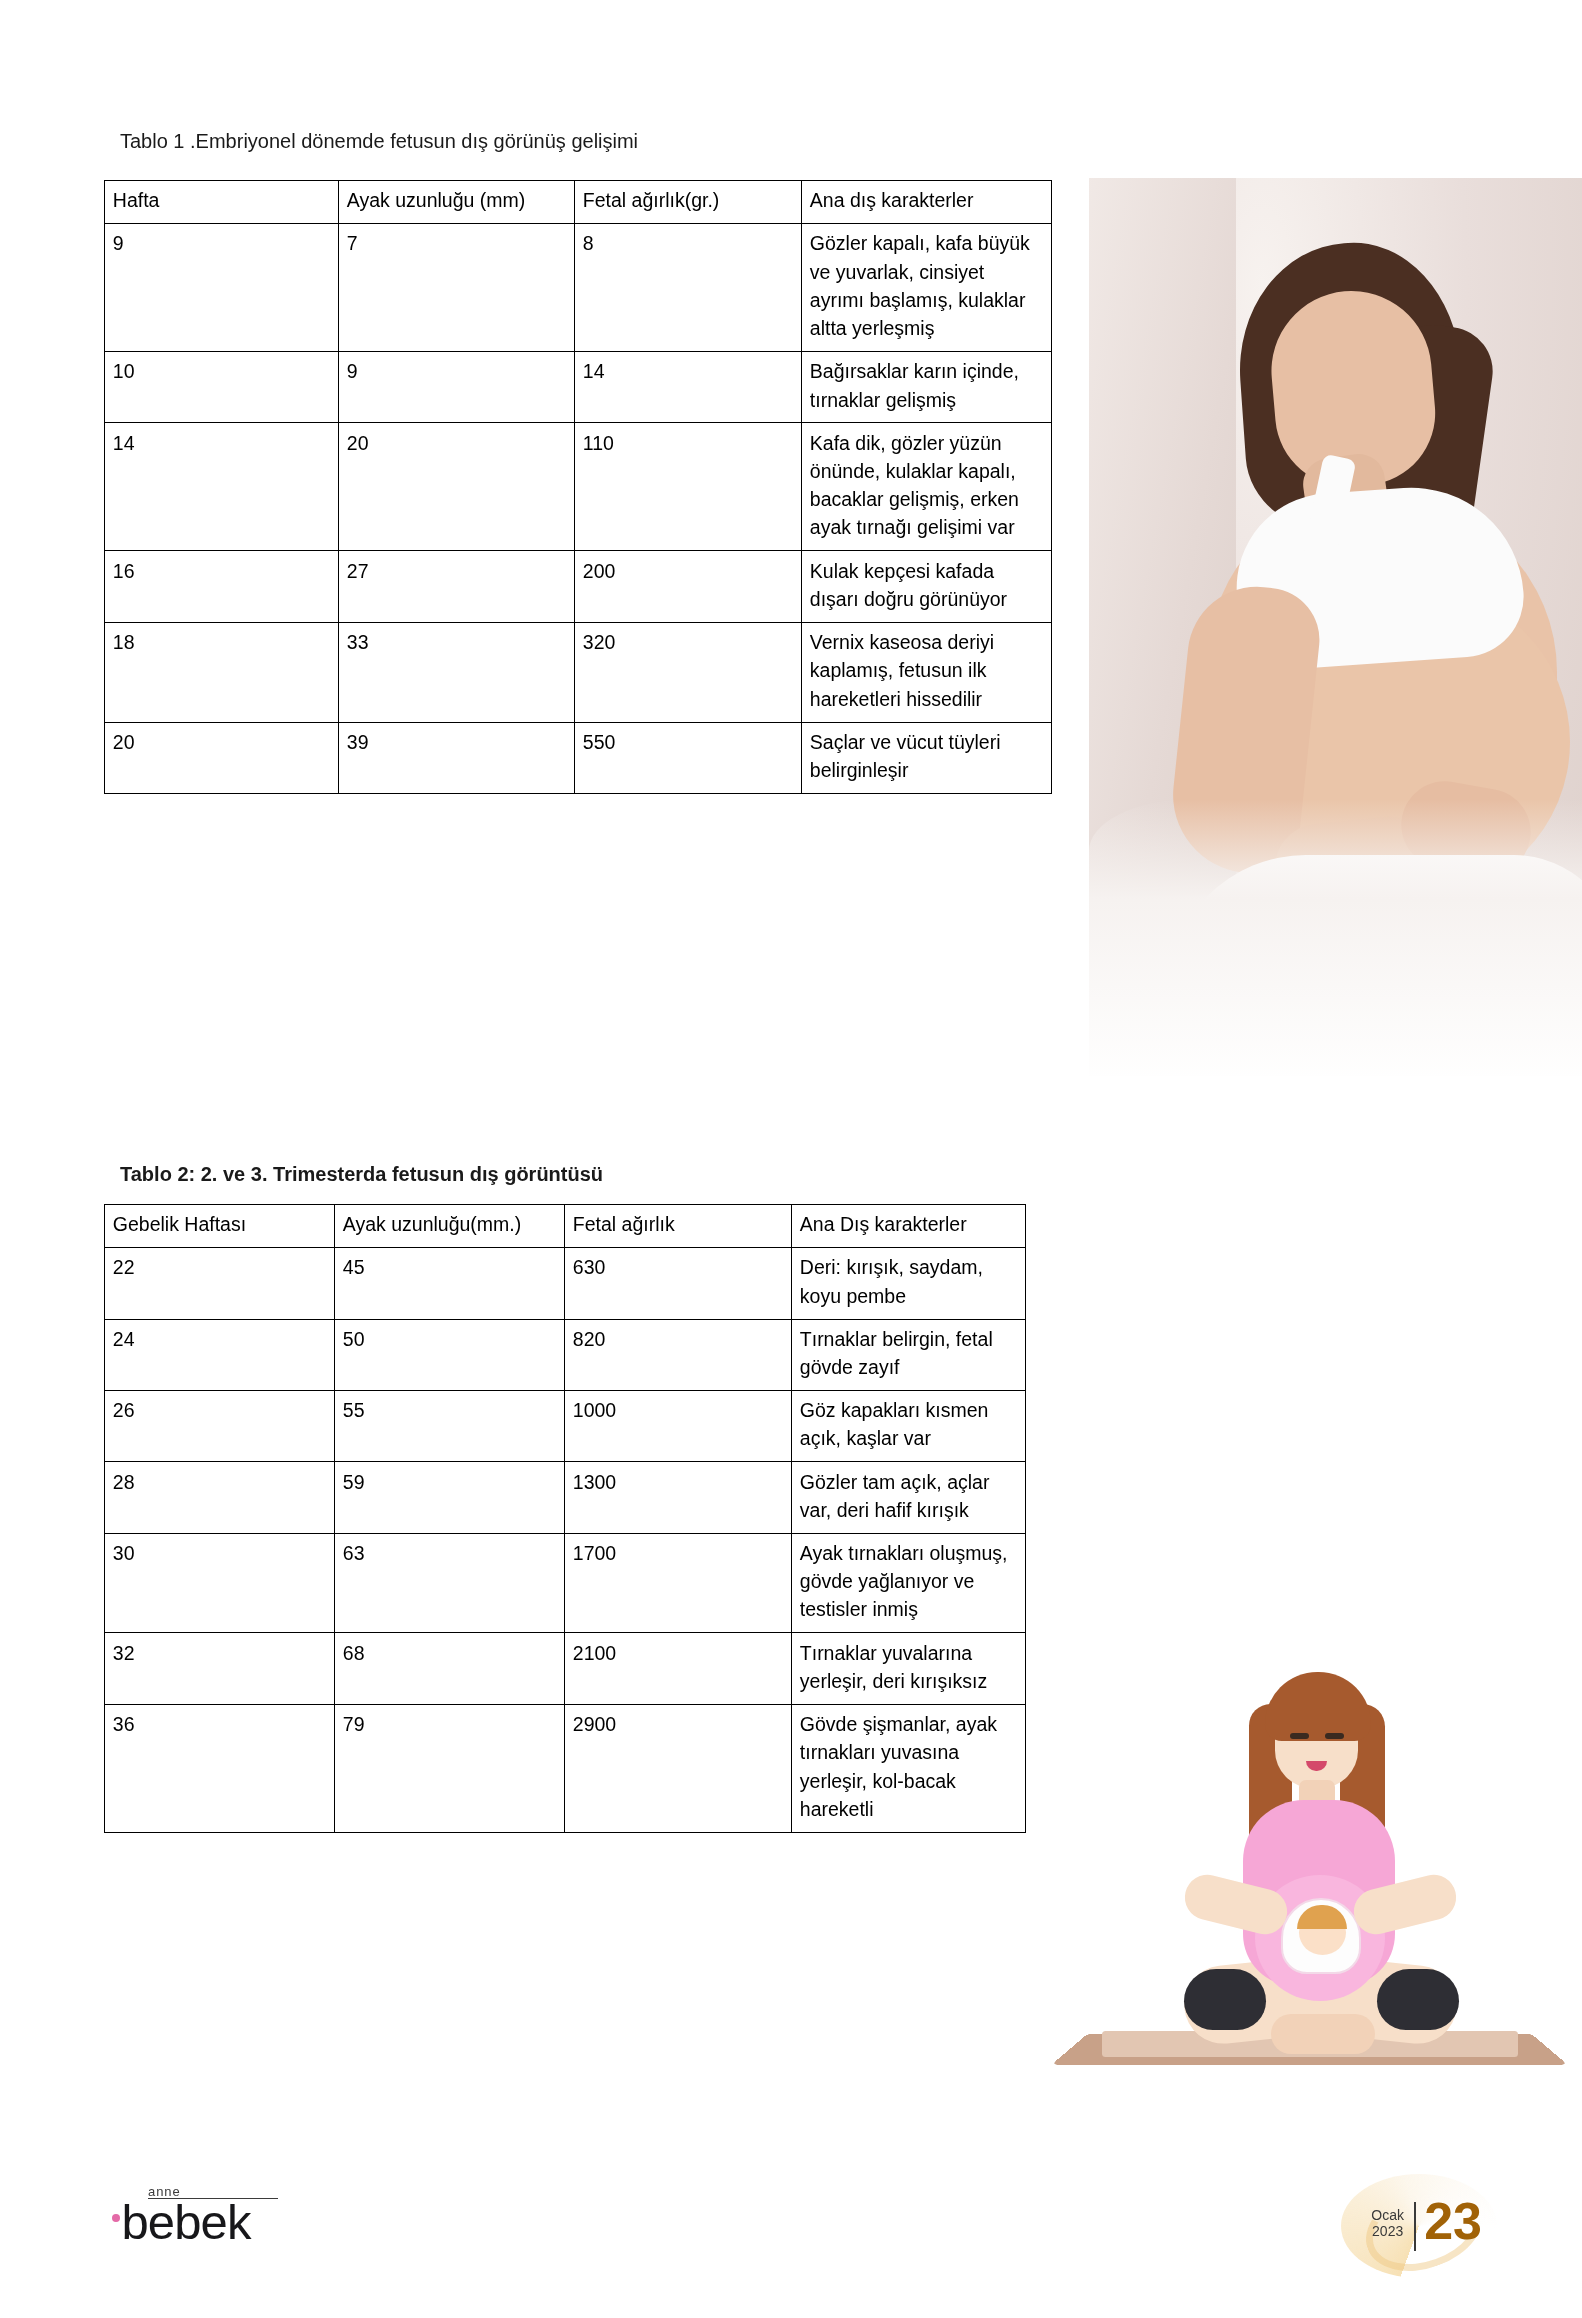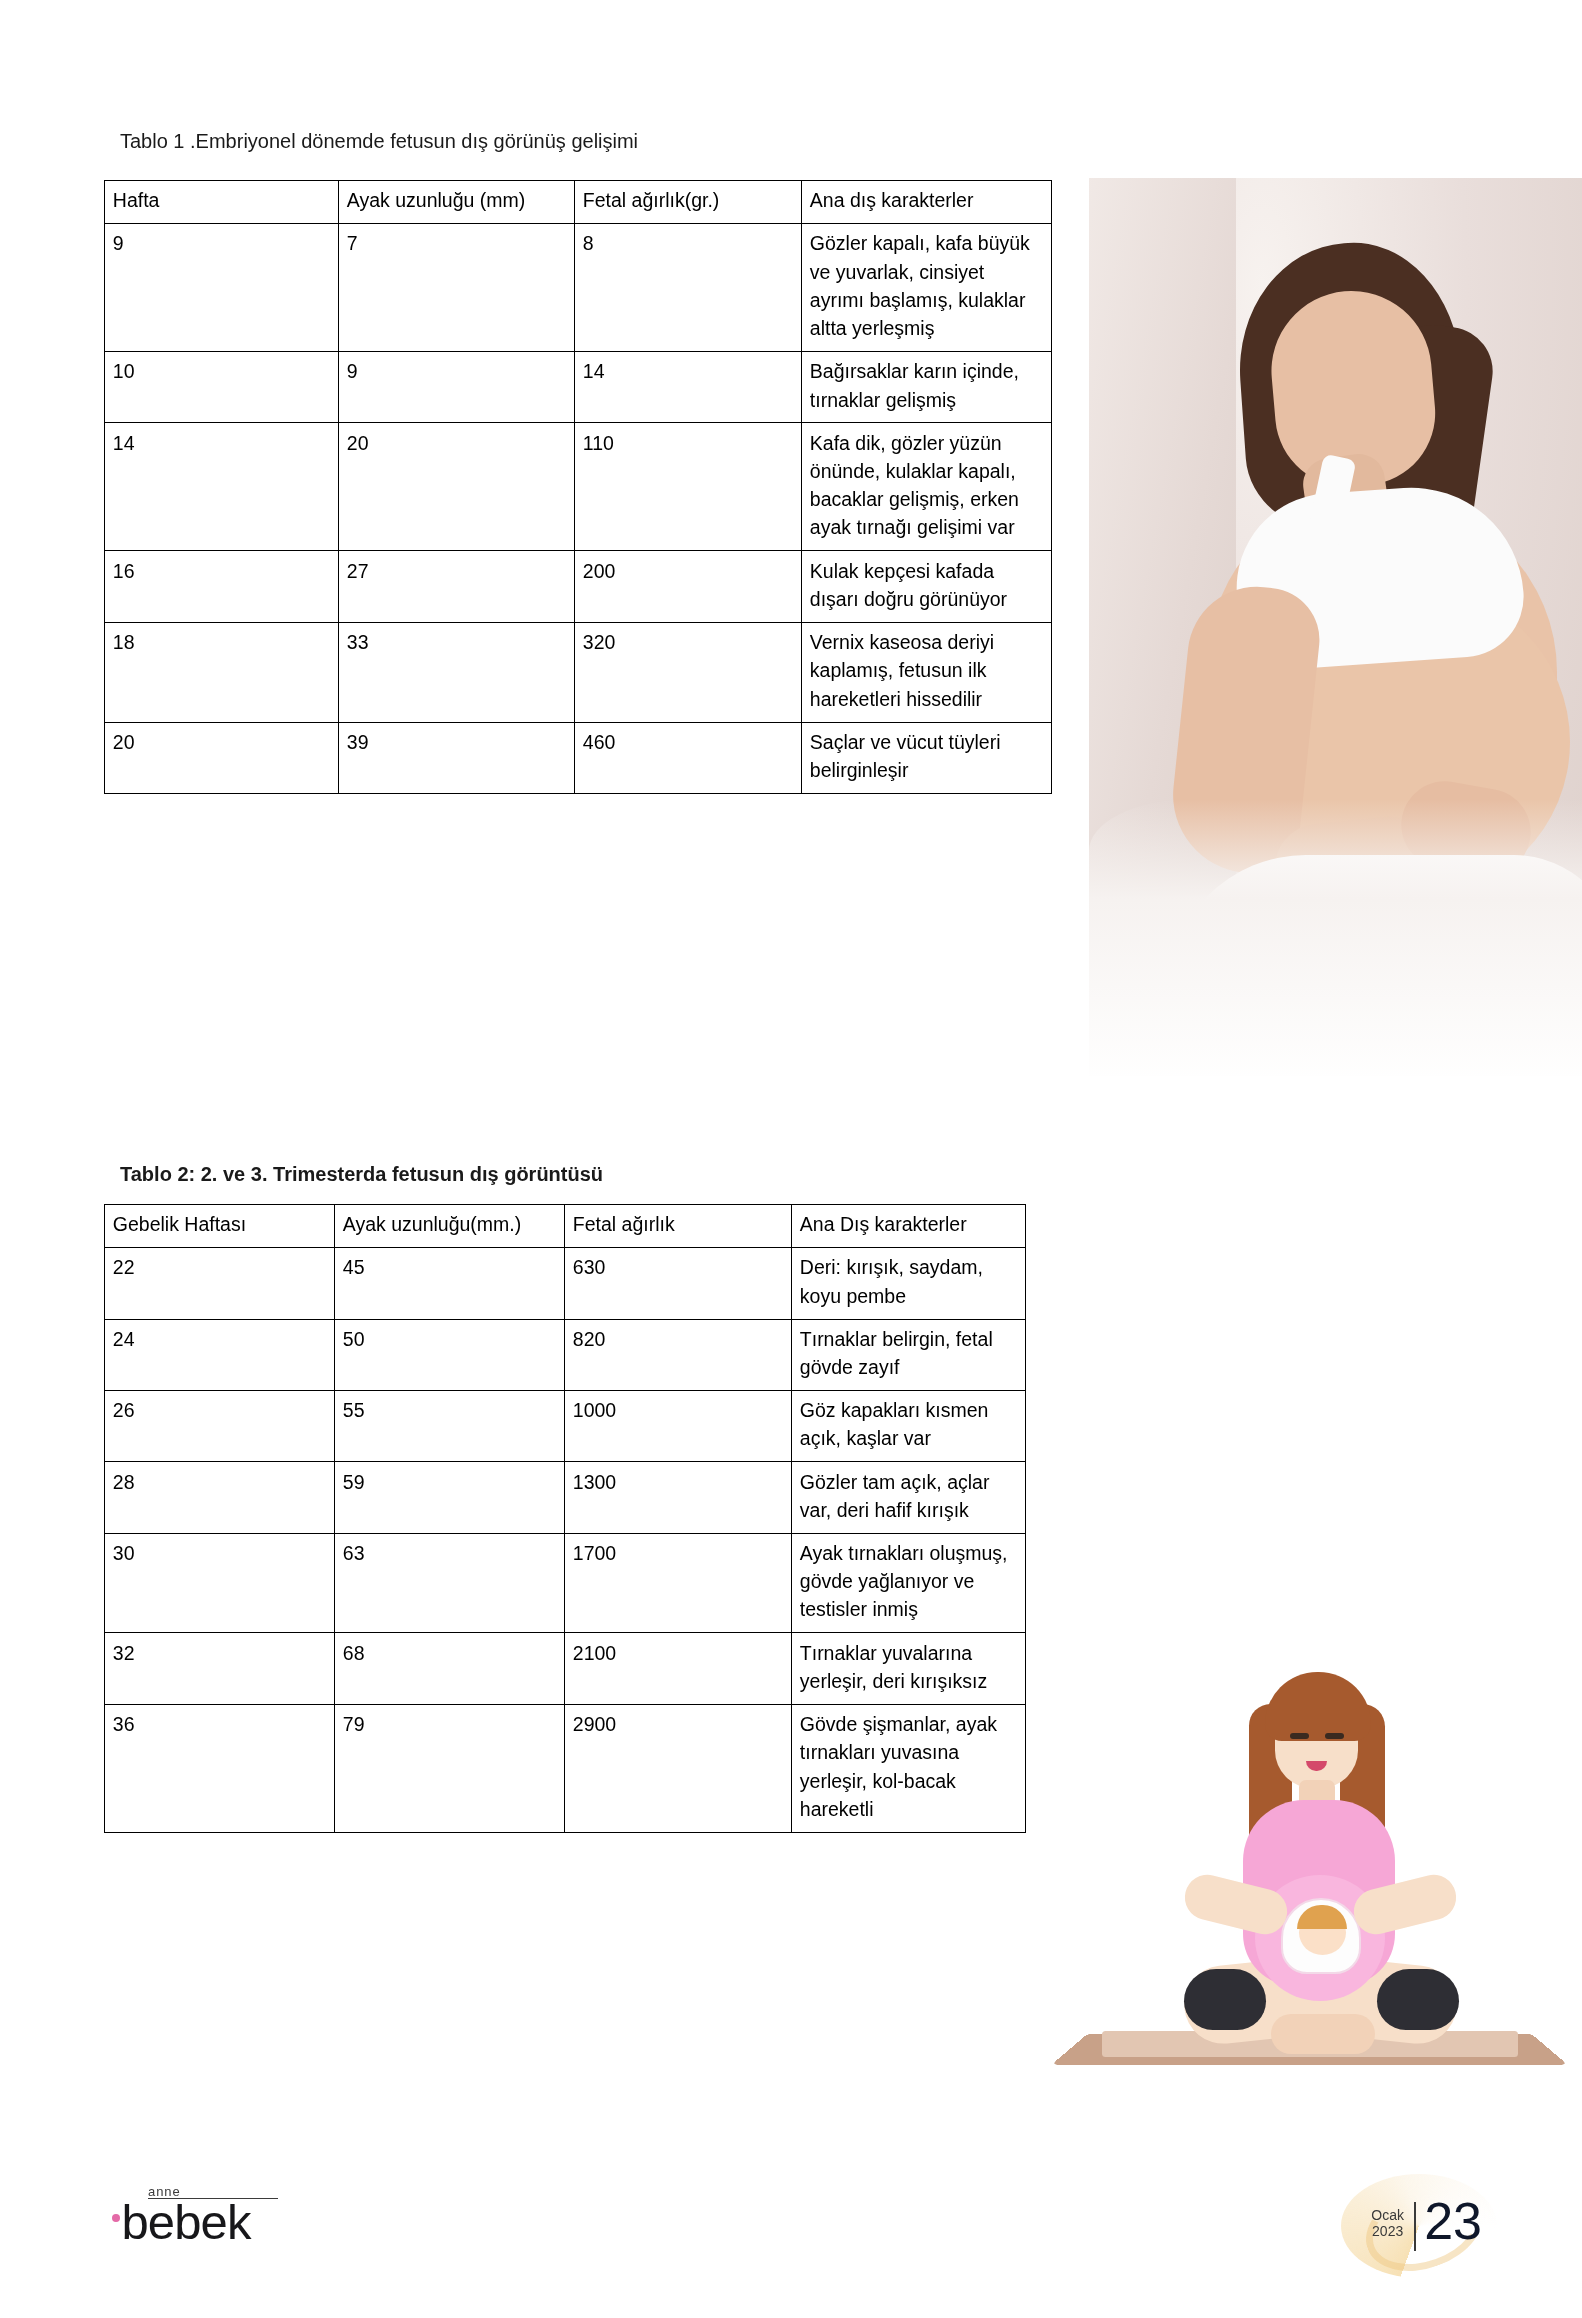--- a/index.html
+++ b/index.html
@@ -328,21 +328,21 @@
   }
   .footer-right .datebox {
     position:absolute; right:102px; top:38px; text-align:center;
     font-size:14px; line-height:1.15; color:#3a3a3a;
   }
   .footer-right .sep {
     position:absolute; right:90px; top:33px; width:2.2px; height:49px; background:#3a3a3a;
   }
   .footer-right .pageno {
     position:absolute; right:24px; top:26px;
-    font-size:52px; font-weight:normal; color:#0f172a; line-height:1;
+    font-size:52px; font-weight:bold; color:#a16207; line-height:1;
   }
 </style>
 </head>
 <body>
 
 <div class="page">
 
   <div id="caption1" class="caption">Tablo 1 .Embriyonel dönemde fetusun dış görünüş gelişimi</div>
 
   <table id="table1" class="doc-table">
@@ -387,21 +387,21 @@
       </tr>
       <tr>
         <td>18</td>
         <td>33</td>
         <td>320</td>
         <td>Vernix kaseosa deriyi kaplamış, fetusun ilk hareketleri hissedilir</td>
       </tr>
       <tr>
         <td>20</td>
         <td>39</td>
-        <td>460</td>
+        <td>550</td>
         <td>Saçlar ve vücut tüyleri belirginleşir</td>
       </tr>
     </tbody>
   </table>
 
   <div class="photo">
     <div class="bg"></div>
     <div class="sheet-left"></div>
     <div class="hair"></div>
     <div class="hair2"></div>

